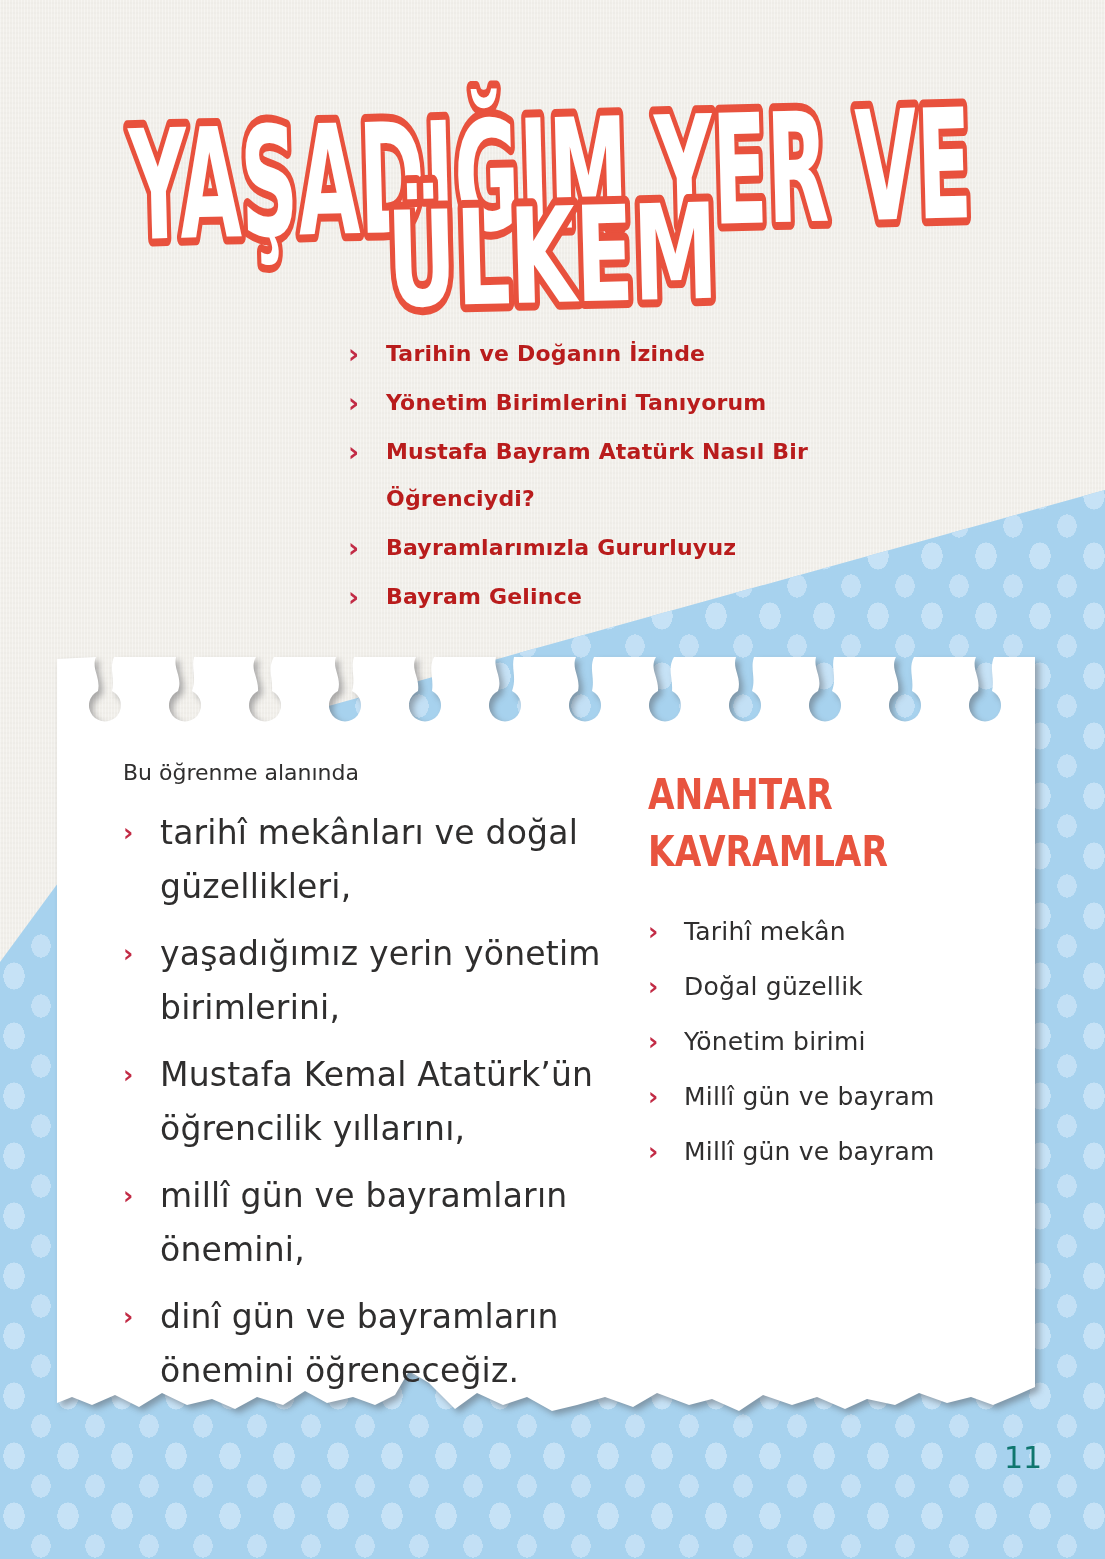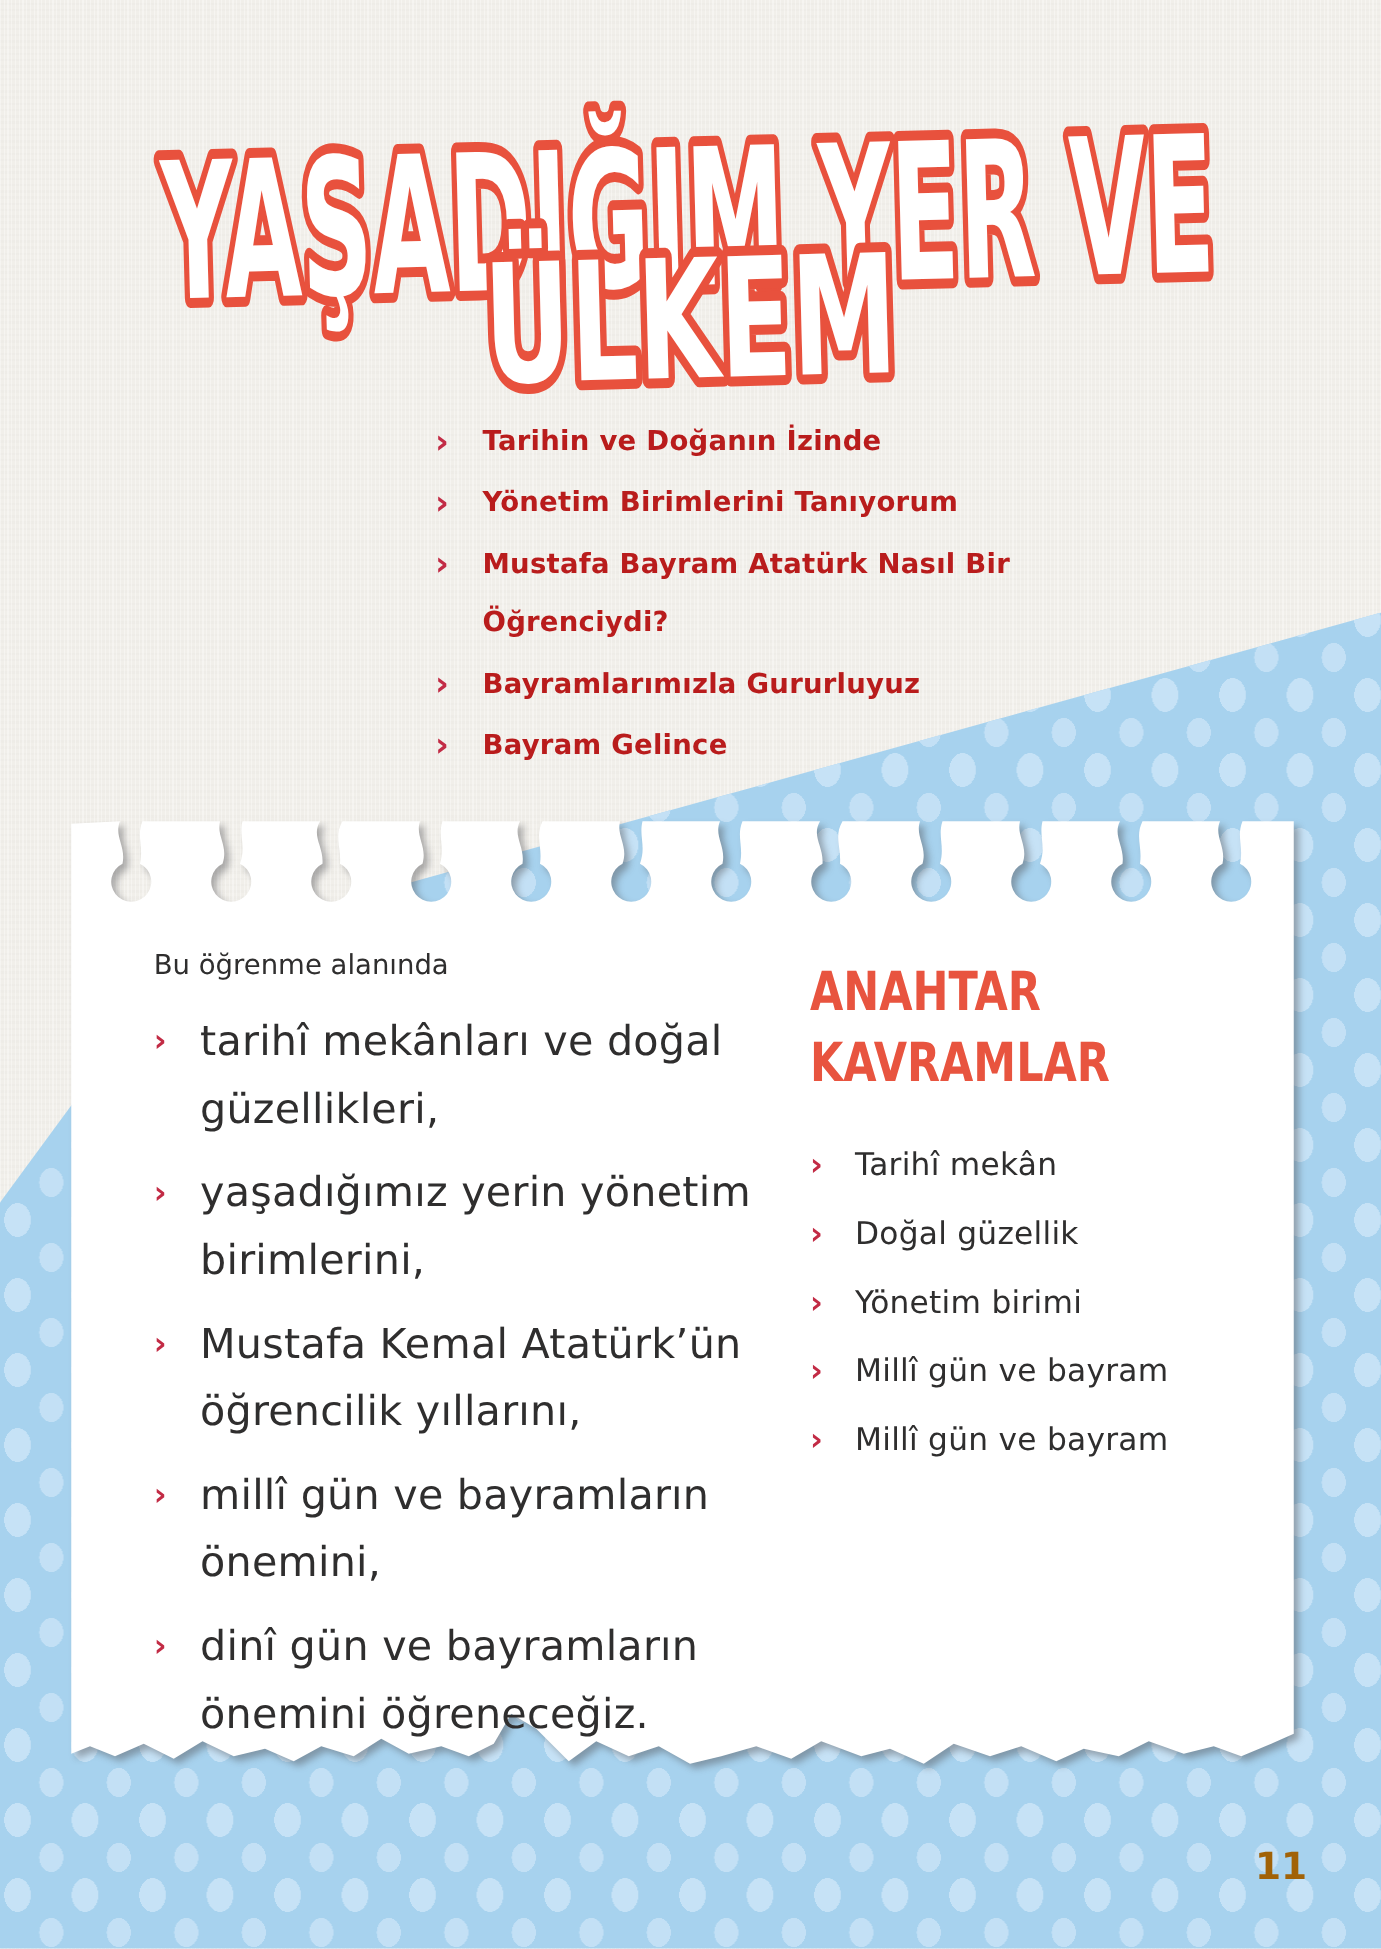--- a/index.html
+++ b/index.html
@@ -57,21 +57,21 @@
   #note-left .txt{font-size:33px;line-height:54px;color:#2f2e2e;letter-spacing:.2px;}
   #note-right{position:absolute;left:648px;top:766px;width:360px;}
   #note-right h2{
     margin:0 0 24px 0;color:#e8543f;font-size:43px;line-height:57px;font-weight:800;
     transform:scaleX(.8);transform-origin:left top;white-space:nowrap;letter-spacing:0;
   }
   #note-right .li{display:flex;margin-bottom:0;}
   #note-right .bullet{flex:0 0 36px;color:#c22b45;font-weight:bold;font-size:25px;line-height:55px;}
   #note-right .txt{font-size:25px;line-height:55px;color:#2f2e2e;letter-spacing:.2px;}
   #page-num{
-    position:absolute;left:1004px;top:1476px;font-size:30px;color:#a16207;font-weight:700;
+    position:absolute;left:1004px;top:1440px;font-size:30px;color:#0f766e;font-weight:400;
   }
 </style>
 </head>
 <body>
 
 <div id="bg-cream"></div>
 <div id="bg-blue"></div>
 
 <svg id="paper-svg" viewBox="0 0 982 784">
   <path id="paper-shape" d="M0,8 L39,6 C34,18 44,26 41,40 A16,16 0 1 0 55,40 C58,26 52,18 57,6 L119,6 C116,18 126,26 121,40 A16,16 0 1 0 135,40 C140,26 134,18 137,6 L199,6 C192,18 202,26 201,40 A16,16 0 1 0 215,40 C216,26 210,18 217,6 L279,6 C275,18 285,26 281,40 A16,16 0 1 0 295,40 C299,26 293,18 297,6 L359,6 C353,18 363,26 361,40 A16,16 0 1 0 375,40 C377,26 371,18 377,6 L439,6 C436,18 446,26 441,40 A16,16 0 1 0 455,40 C460,26 454,18 457,6 L519,6 C514,18 524,26 521,40 A16,16 0 1 0 535,40 C538,26 532,18 537,6 L599,6 C592,18 602,26 601,40 A16,16 0 1 0 615,40 C616,26 610,18 617,6 L679,6 C675,18 685,26 681,40 A16,16 0 1 0 695,40 C699,26 693,18 697,6 L759,6 C756,18 766,26 761,40 A16,16 0 1 0 775,40 C780,26 774,18 777,6 L839,6 C833,18 843,26 841,40 A16,16 0 1 0 855,40 C857,26 851,18 857,6 L919,6 C914,18 924,26 921,40 A16,16 0 1 0 935,40 C938,26 932,18 937,6 L978,6 L978,736 L960,744 L936,754 L914,746 L890,752 L862,742 L838,754 L810,748 L788,758 L760,746 L735,754 L706,744 L682,760 L655,748 L632,754 L600,742 L576,756 L548,746 L520,754 L495,760 L470,746 L446,754 L420,742 L398,758 L372,732 L352,720 L338,744 L318,754 L296,746 L270,752 L248,740 L226,754 L200,746 L178,758 L155,748 L130,754 L105,742 L82,756 L58,744 L35,754 L15,746 L0,752 Z"></path>

